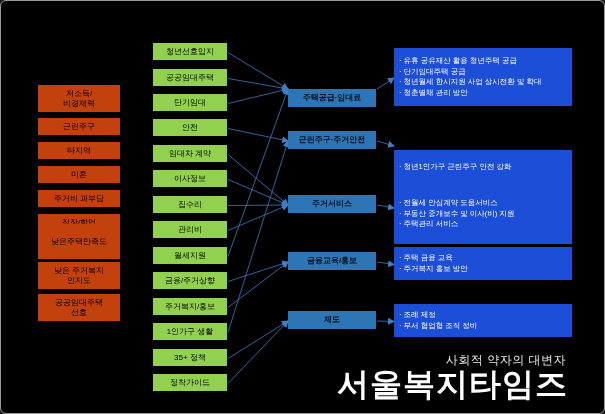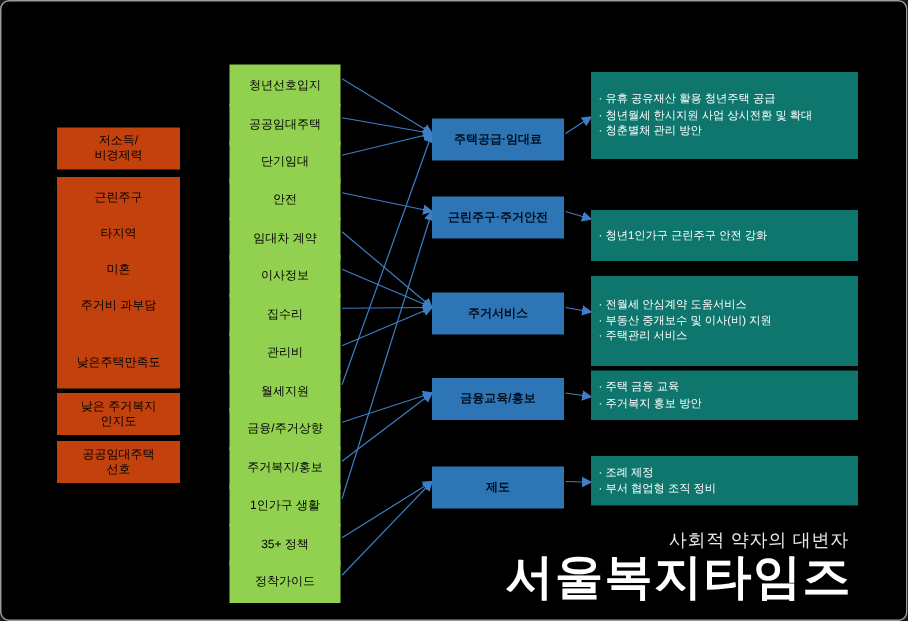--- a/index.html
+++ b/index.html
@@ -5,27 +5,27 @@
   * { box-sizing: border-box; }
   html, body { margin:0; padding:0; background:#1a1a1a; }
   .frame {
     position:relative; width:605px; height:414px; background:#000;
     border:1px solid #9a9a9a; border-radius:6px; overflow:hidden;
     font-family:"Liberation Sans", sans-serif;
   }
   #edge-layer { position:absolute; inset:0; width:100%; height:100%; z-index:1; pointer-events:none; }
   .box {
     position:absolute; z-index:2; display:flex; align-items:center; justify-content:center;
-    text-align:center; font-size:8px; line-height:1.2; white-space:pre-line; padding:14px 2px; color:#000;
+    text-align:center; font-size:8px; line-height:1.2; white-space:pre-line; padding:3px 2px; color:#000;
   }
   .yellow { left:37px;  width:82px; background:#c2410c; }
   .green  { left:152px; width:74px; height:17px; background:#92D050; }
   .cat    { left:287px; width:88px; height:18px; background:#2E75B6; color:#00101e; font-weight:bold; }
   .detail {
-    position:absolute; z-index:2; left:393px; width:178px; background:#0f766e; color:#fff;
+    position:absolute; z-index:2; left:393px; width:178px; background:#1d4ed8; color:#fff;
     display:flex; align-items:center;
   }
   .detail ul { list-style:none; margin:0; padding:2px 5px; text-align:left; }
   .detail li { font-size:7.5px; line-height:1.4; color:#fff; }
   .detail li::before { content:"\00B7  "; }
   .footer-tagline {
     position:absolute; z-index:2; right:38px; top:351px; color:#e9e9e9; font-size:12px; letter-spacing:0.5px;
   }
   .footer-brand {
     position:absolute; z-index:2; right:36px; top:362px; color:#fff; font-size:32px; font-weight:bold; letter-spacing:1px;
@@ -84,34 +84,35 @@
   <div class="box green" style="top:169px">이사정보</div>
   <div class="box green" style="top:195px">집수리</div>
   <div class="box green" style="top:220px">관리비</div>
   <div class="box green" style="top:246px">월세지원</div>
   <div class="box green" style="top:271px">금융/주거상향</div>
   <div class="box green" style="top:297px">주거복지/홍보</div>
   <div class="box green" style="top:322px">1인가구 생활</div>
   <div class="box green" style="top:348px">35+ 정책</div>
   <div class="box green" style="top:373px">정착가이드</div>
 
-  <div class="box cat" style="top:78px">주택공급·임대료</div>
+  <div class="box cat" style="top:88px">주택공급·임대료</div>
   <div class="box cat" style="top:130px">근린주구·주거안전</div>
   <div class="box cat" style="top:194px">주거서비스</div>
   <div class="box cat" style="top:310px">제도</div>
   <div class="box cat" style="top:251px">금융교육/홍보</div>
 
   <div class="detail" style="top:47px;height:58px">
     <ul>
       <li>유휴 공유재산 활용 청년주택 공급</li>
+      <li>단기임대주택 공급</li>
       <li>청년월세 한시지원 사업 상시전환 및 확대</li>
       <li>청춘별채 관리 방안</li>
     </ul>
   </div>
-  <div class="detail" style="top:139px;height:34px">
+  <div class="detail" style="top:149px;height:34px">
     <ul>
       <li>청년1인가구 근린주구 안전 강화</li>
     </ul>
   </div>
   <div class="detail" style="top:183px;height:60px">
     <ul>
       <li>전월세 안심계약 도움서비스</li>
       <li>부동산 중개보수 및 이사(비) 지원</li>
       <li>주택관리 서비스</li>
     </ul>

